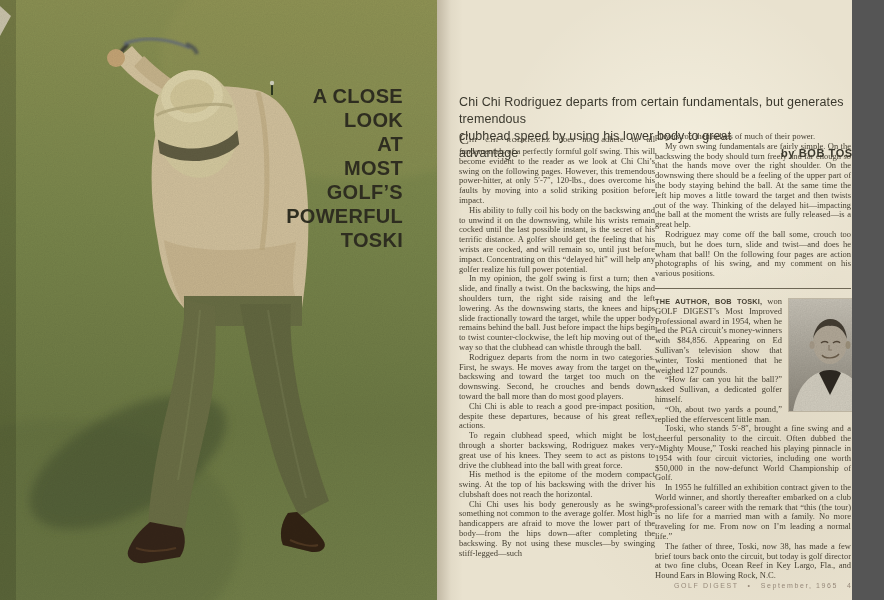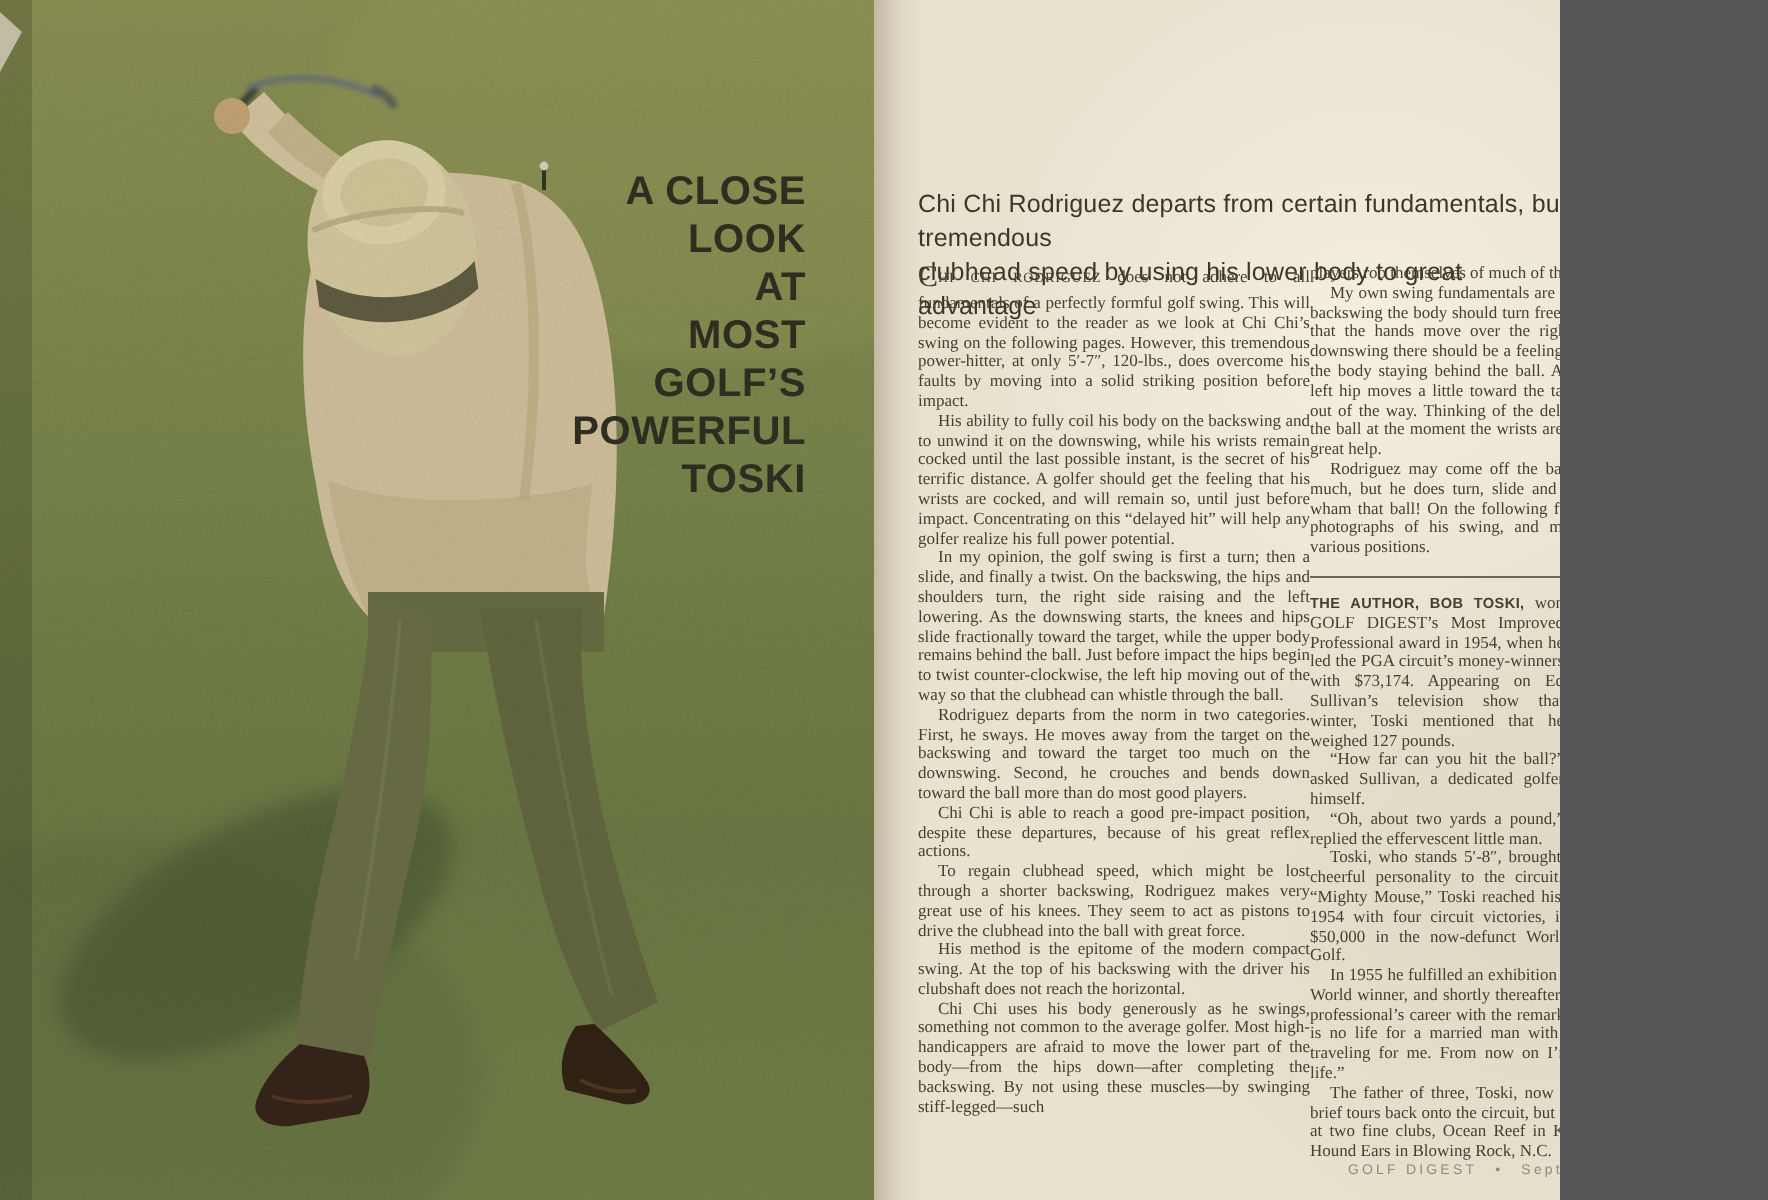--- a/index.html
+++ b/index.html
@@ -1,17 +1,17 @@
 <!DOCTYPE html>
 <html><head>
 <meta charset="utf-8">
 <style>
   html,body{margin:0;padding:0;background:#555;}
   .spread{
-    position:relative;width:780px;height:600px;overflow:hidden;
+    position:relative;width:852px;height:600px;overflow:hidden;
     background:#c4b5fd;font-family:"Liberation Serif",serif;
   }
   
   .page-left{position:absolute;left:0;top:0;width:437px;height:600px;overflow:hidden;}
   .page-left svg{display:block;}
   .headline{
     position:absolute;top:84px;right:34px;text-align:right;
     font-family:"Liberation Sans",sans-serif;font-weight:bold;
     font-size:20px;line-height:24px;color:#2e2d20;letter-spacing:.3px;
   }
@@ -209,21 +209,21 @@
               <ellipse cx="41" cy="44" rx="17" ry="21" fill="#b7ad9c"></ellipse>
               <path d="M24,40 C26,26 34,20 41,20 C50,20 57,27 58,40 C54,30 48,26 41,27 C34,26 27,31 24,40 Z" fill="#463f34"></path>
               <path d="M32,44 C34,42 38,42 39,44 M44,44 C46,42 50,42 51,44" stroke="#55493a" stroke-width="1.4" fill="none"></path>
               <path d="M33,56 C36,60 46,60 50,55" stroke="#6d5f4c" stroke-width="1.4" fill="none"></path>
               <path d="M40,46 L40,51 L43,51" stroke="#8f8270" stroke-width="1.2" fill="none"></path>
               <ellipse cx="23" cy="46" rx="2.5" ry="4" fill="#ab9f8d"></ellipse>
               <ellipse cx="59" cy="46" rx="2.5" ry="4" fill="#a2967f"></ellipse>
               <rect width="82" height="112" filter="url(#pgrain)" opacity="0.12"></rect>
             </svg>
           </div>
-          <p><span class="bio-lead">THE AUTHOR, BOB TOSKI,</span><span> won GOLF DIGEST’s Most Improved Professional award in 1954, when he led the PGA circuit’s money-winners with $73,174. Appearing on Ed Sullivan’s television show that winter, Toski mentioned that he weighed 127 pounds.</span></p>
+          <p><span class="bio-lead">THE AUTHOR, BOB TOSKI,</span><span> won GOLF DIGEST’s Most Improved Professional award in 1954, when he led the PGA circuit’s money-winners with $84,856. Appearing on Ed Sullivan’s television show that winter, Toski mentioned that he weighed 127 pounds.</span></p>
           <p class="ind">“How far can you hit the ball?” asked Sullivan, a dedicated golfer himself.</p>
           <p class="ind">“Oh, about two yards a pound,” replied the effervescent little man.</p>
           <p class="ind">Toski, who stands 5′-8″, brought a fine swing and a cheerful personality to the circuit. Often dubbed the “Mighty Mouse,” Toski reached his playing pinnacle in 1954 with four circuit victories, including one worth $50,000 in the now-defunct World Championship of Golf.</p>
           <p class="ind">In 1955 he fulfilled an exhibition contract given to the World winner, and shortly thereafter embarked on a club professional’s career with the remark that “this (the tour) is no life for a married man with a family. No more traveling for me. From now on I’m leading a normal life.”</p>
           <p class="ind">The father of three, Toski, now 38, has made a few brief tours back onto the circuit, but today is golf director at two fine clubs, Ocean Reef in Key Largo, Fla., and Hound Ears in Blowing Rock, N.C.</p>
         </div>
       </div>
     </div>
 
     <div class="footer">

